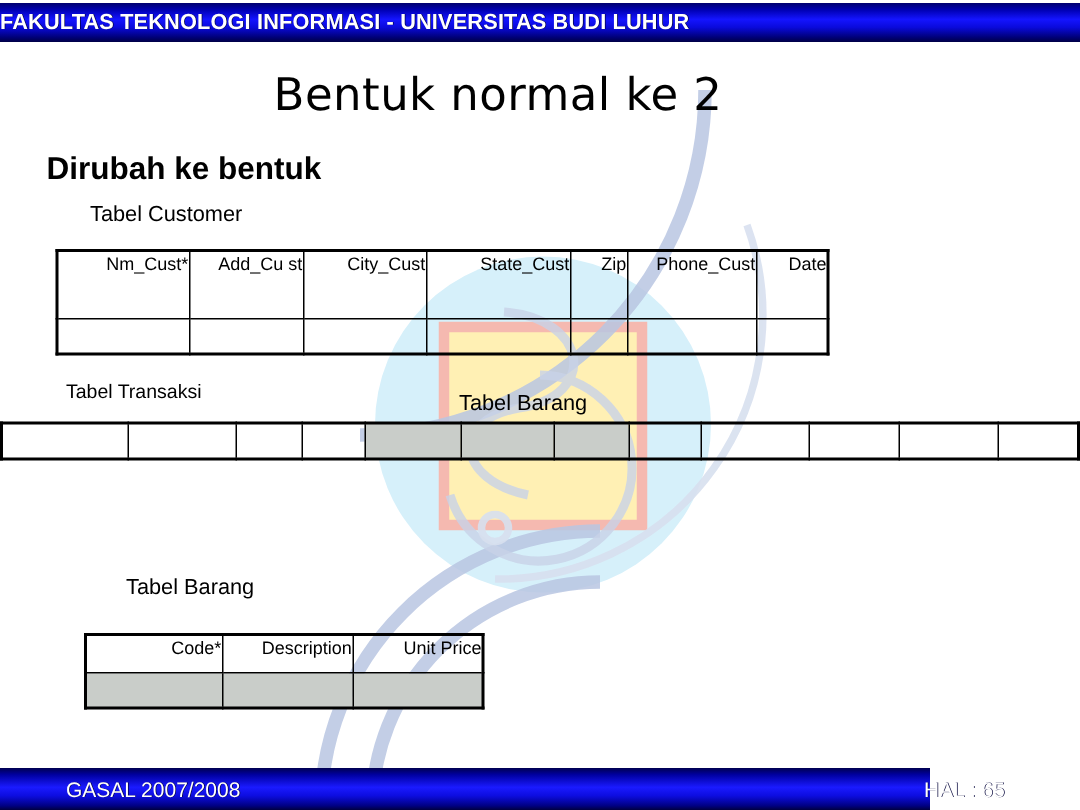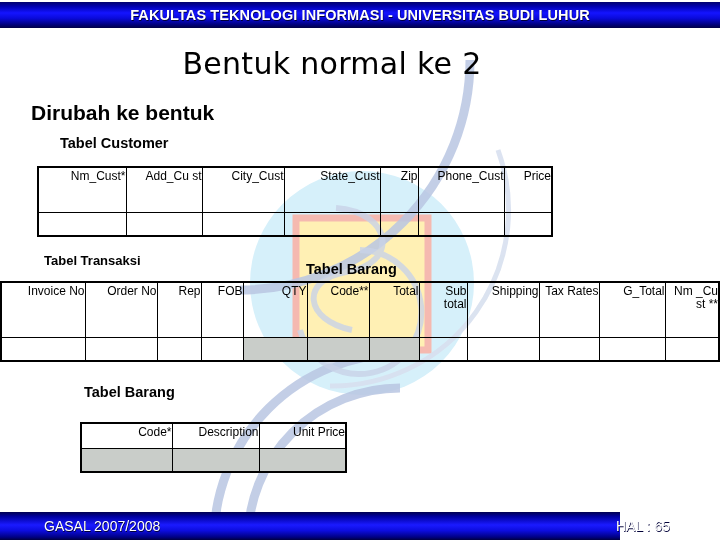--- a/index.html
+++ b/index.html
@@ -29,21 +29,20 @@
     position: absolute;
     left: 0; top: 2px;
     width: 720px;
     height: 26px;
     background: linear-gradient(to bottom,
         #00006e 0%, #0000b4 18%, #1414ff 42%,
         #0a0adc 62%, #000078 88%, #000046 100%);
     z-index: 5;
     display: flex;
     align-items: center;
-    justify-content: center;
   }
   #header-title {
     color: #ffffff;
     font-size: 14.5px;
     font-weight: bold;
     letter-spacing: 0.1px;
     white-space: nowrap;
     text-shadow: 0.5px 0.5px 0 #00003a;
   }
 
@@ -70,21 +69,20 @@
     z-index: 4;
   }
 
   
   .caption {
     position: absolute;
     font-size: 14.5px;
     color: #000000;
     z-index: 4;
     white-space: nowrap;
-    font-weight: bold;
   }
   #caption-customer { left: 60px;  top: 135px; }
   #caption-transaksi{ left: 44px;  top: 253px; font-size: 13px; }
   #caption-barang-top { left: 306px; top: 261px; font-size: 14.5px; }
   #caption-barang-bottom { left: 84px; top: 384px; font-size: 14.5px; }
 
   
   .gridtable {
     position: absolute;
     z-index: 4;
@@ -113,21 +111,21 @@
   #table-customer { left: 37px; top: 166px; width: 514px; }
   #table-customer tr.headrow td { height: 42px; }
   #table-customer tr.datarow td { height: 22px; }
 
   
   #table-transaksi { left: 0px; top: 281px; width: 718px; }
   #table-transaksi tr.headrow td { height: 52px; }
   #table-transaksi tr.datarow td { height: 22px; }
 
   
-  #table-barang { left: 80px; top: 422px; width: 265px; border-radius: 24px; }
+  #table-barang { left: 56px; top: 422px; width: 265px; border-radius: 24px; }
   #table-barang tr.headrow td { height: 22px; }
   #table-barang tr.datarow td { height: 22px; }
 
   
   #footer-bar {
     position: absolute;
     left: 0; top: 512px;
     width: 620px; height: 28px;
     background: linear-gradient(to bottom,
         #000050 0%, #0000a0 16%, #1a1aff 46%,
@@ -191,21 +189,21 @@
     <col style="width:48px">
   </colgroup>
   <tbody>
     <tr class="headrow">
       <td>Nm_Cust*</td>
       <td>Add_Cu st</td>
       <td>City_Cust</td>
       <td>State_Cust</td>
       <td>Zip</td>
       <td>Phone_Cust</td>
-      <td>Price</td>
+      <td>Date</td>
     </tr>
     <tr class="datarow">
       <td></td>
       <td></td>
       <td></td>
       <td></td>
       <td></td>
       <td></td>
       <td></td>
     </tr>
@@ -221,34 +219,20 @@
       <col style="width:64px">
       <col style="width:62px">
     <col style="width:50px">
       <col style="width:48px">
       <col style="width:72px">
     <col style="width:60px">
       <col style="width:66px">
       <col style="width:54px">
   </colgroup>
   <tbody>
-    <tr class="headrow">
-      <td>Invoice No</td>
-      <td>Order No</td>
-      <td>Rep</td>
-      <td>FOB</td>
-      <td>QTY</td>
-      <td>Code**</td>
-      <td>Total</td>
-      <td>Sub total</td>
-      <td>Shipping</td>
-      <td>Tax Rates</td>
-      <td>G_Total</td>
-      <td>Nm _Cu st **</td>
-    </tr>
     <tr class="datarow">
       <td></td>
       <td></td>
       <td></td>
       <td></td>
       <td class="shaded"></td>
       <td class="shaded"></td>
       <td class="shaded"></td>
       <td></td>
       <td></td>

